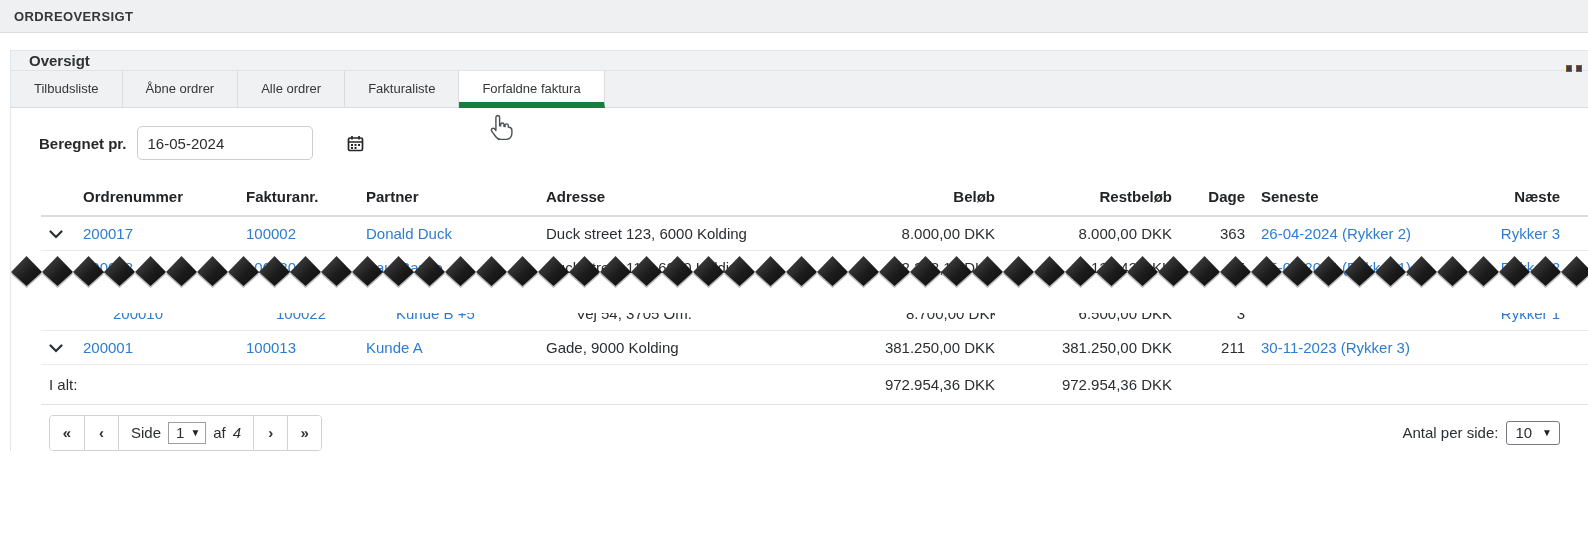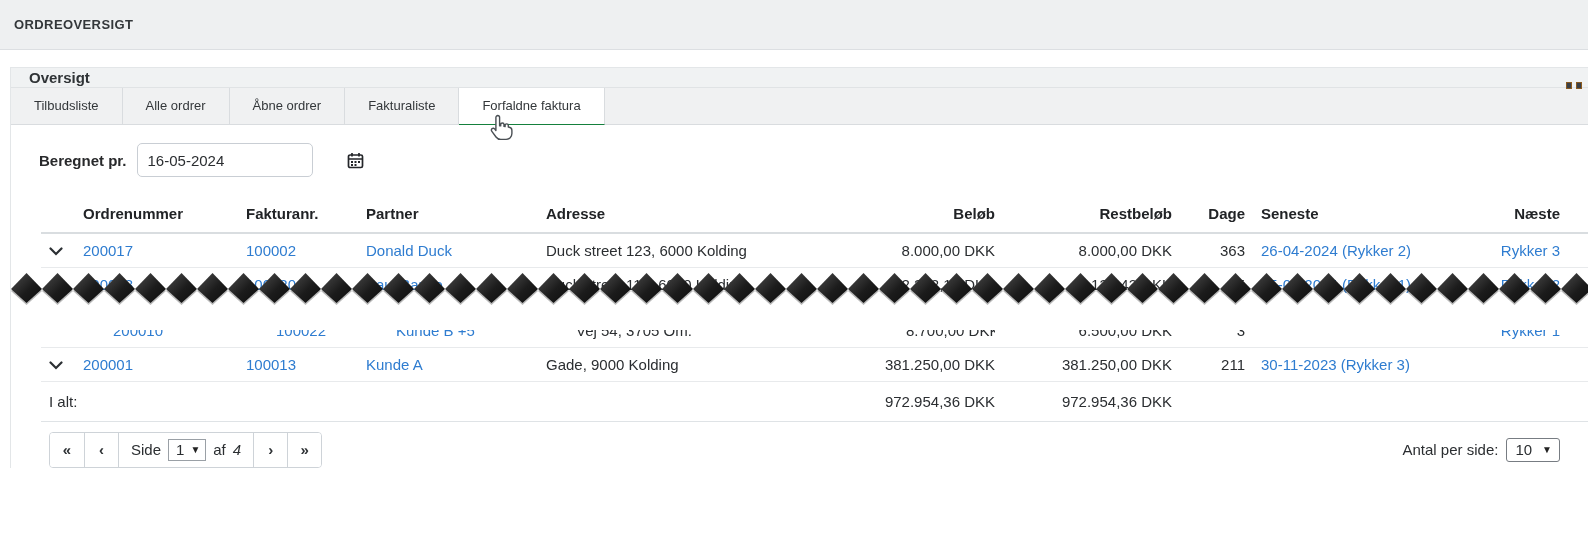--- a/index.html
+++ b/index.html
@@ -1,36 +1,36 @@
 <!DOCTYPE html>
 <html><head>
 <meta charset="utf-8">
 <style>
   * { box-sizing: border-box; margin: 0; padding: 0; }
   html,body { width:1588px; height:540px; overflow:hidden; background:#fff;
     font-family:"Liberation Sans", sans-serif; color:#28292b; font-size:15px; }
 
   
-  .topbar { height:50px; background:#eef0f1; border-bottom:1px solid #dcdfe2;
+  .topbar { height:33px; background:#eef0f1; border-bottom:1px solid #dcdfe2;
     display:flex; align-items:center; padding-left:14px; }
   .topbar-title { font-size:13px; font-weight:700; letter-spacing:.4px; color:#33373a; }
 
   
   .card { margin:17px 0 0 10px; border-top:1px solid #e3e6e8; border-left:1px solid #e3e6e8; }
   .card-header { height:20px; background:#f0f2f3; border-bottom:1px solid #e0e3e5;
     display:flex; align-items:center; padding:0 10px 0 18px; position:relative; }
   .card-title { font-weight:700; font-size:15px; color:#2f3336; }
   .panel-dots { position:absolute; right:6px; top:14px; display:flex; gap:4px; cursor:pointer; }
   .panel-dots i { width:6px; height:7px; background:#3a3f46; border:1px solid #8a5a20; display:block; }
 
   
   .tabs { height:37px; background:#f0f1f2; border-bottom:1px solid #d9dcdf; display:flex; }
   .tab { padding:0 23px; line-height:36px; font-size:13px; color:#33373a;
     border-right:1px solid #d9dcdf; cursor:pointer; white-space:nowrap; }
-  .tab.active { background:#fff; border-bottom:1px solid #15803d; margin-bottom:-1px; }
+  .tab.active { background:#fff; border-bottom:6px solid #15803d; margin-bottom:-1px; }
 
   
   .hand-cursor { position:absolute; left:488px; top:113px; z-index:40; pointer-events:none; }
 
   
   .filter-row { display:flex; align-items:center; margin:18px 0 0 28px; }
   .filter-label { font-weight:700; font-size:15px; margin-right:10px; }
   .date-box { width:176px; height:34px; border:1px solid #c9ced4; border-radius:5px;
     display:flex; align-items:center; padding:0 10px; background:#fff; }
   .date-box input { border:none; outline:none; flex:1; font:inherit; color:#2b2e31; background:transparent; }
@@ -96,22 +96,22 @@
   <div class="card-header">
     <span class="card-title">Oversigt</span>
     <span class="panel-dots">
         <i></i>
         <i></i>
       </span>
   </div>
 
   <div class="tabs">
     <div class="tab">Tilbudsliste</div>
+    <div class="tab">Åbne ordrer</div>
     <div class="tab">Alle ordrer</div>
-    <div class="tab">Åbne ordrer</div>
     <div class="tab">Fakturaliste</div>
     <div class="tab active">Forfaldne faktura</div>
   </div>
 
   <div class="filter-row">
     <span class="filter-label">Beregnet pr.</span>
     <div class="date-box">
       <input value="16-05-2024" style="">
       <svg width="17" height="17" viewBox="0 0 17 17">
         <rect x="1.5" y="3" width="14" height="12.5" rx="1.6" fill="none" stroke="#24262a" stroke-width="1.7"></rect>

